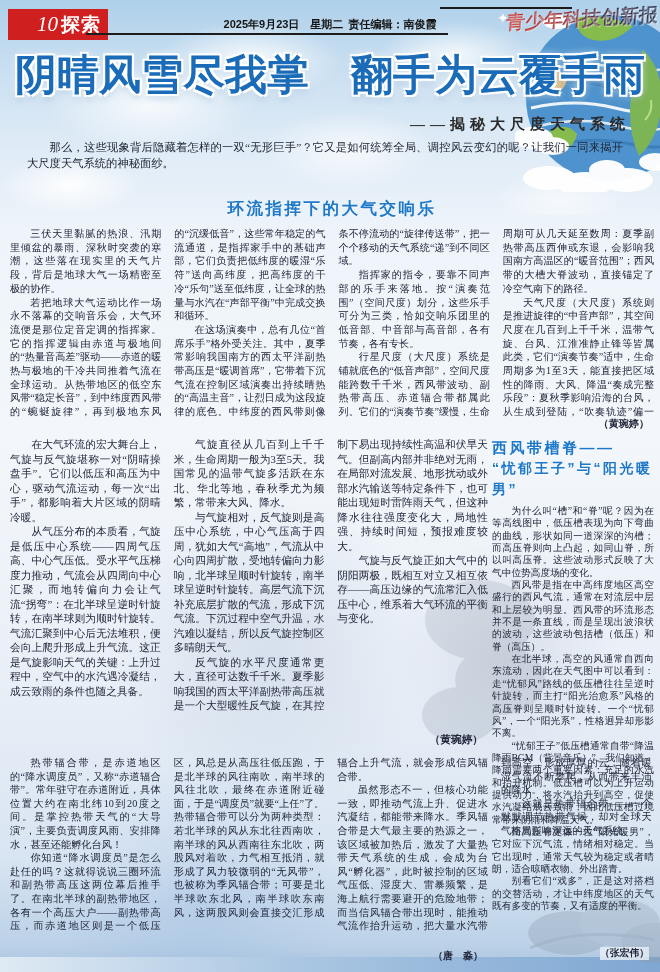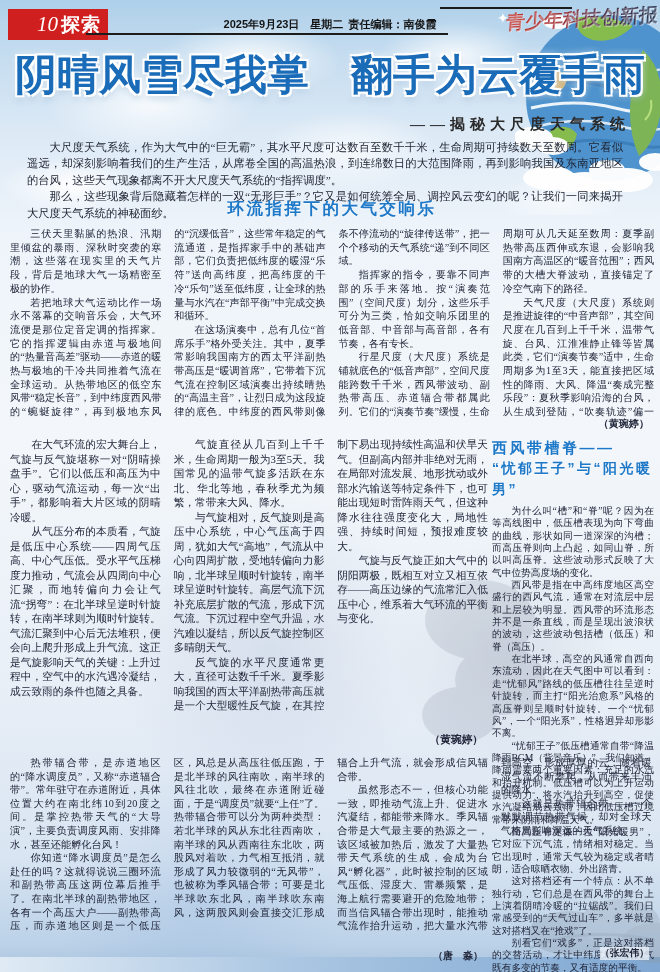--- a/index.html
+++ b/index.html
@@ -123,21 +123,20 @@
       <ellipse cx="112" cy="170" rx="26" ry="12"></ellipse>
       <ellipse cx="92" cy="160" rx="18" ry="10"></ellipse>
       <ellipse cx="140" cy="152" rx="16" ry="9"></ellipse>
     </g>
   </svg>
 
   <div class="headline">阴晴风雪尽我掌　翻手为云覆手雨</div>
   <div class="subtitle">——揭秘大尺度天气系统</div>
 
   <div class="intro">
-      <p>大尺度天气系统，作为大气中的“巨无霸”，其水平尺度可达数百至数千千米，生命周期可持续数天至数周。它看似遥远，却深刻影响着我们的生产生活，从席卷全国的高温热浪，到连绵数日的大范围降雨，再到影响我国及东南亚地区的台风，这些天气现象都离不开大尺度天气系统的“指挥调度”。</p>
       <p>那么，这些现象背后隐藏着怎样的一双“无形巨手”？它又是如何统筹全局、调控风云变幻的呢？让我们一同来揭开大尺度天气系统的神秘面纱。</p>
     </div>
 
   <div class="sec" id="s1">
     <div class="sec-title">环流指挥下的大气交响乐</div>
     <div class="body">
         <p>三伏天里黏腻的热浪、汛期里倾盆的暴雨、深秋时突袭的寒潮，这些落在现实里的天气片段，背后是地球大气一场精密至极的协作。</p>
         <p>若把地球大气运动比作一场永不落幕的交响音乐会，大气环流便是那位定音定调的指挥家。它的指挥逻辑由赤道与极地间的“热量音高差”驱动——赤道的暖热与极地的干冷共同推着气流在全球运动。从热带地区的低空东风带“稳定长音”，到中纬度西风带的“蜿蜒旋律”，再到极地东风的“沉缓低音”，这些常年稳定的气流通道，是指挥家手中的基础声部，它们负责把低纬度的暖湿“乐符”送向高纬度，把高纬度的干冷“乐句”送至低纬度，让全球的热量与水汽在“声部平衡”中完成交换和循环。</p>
         <p>在这场演奏中，总有几位“首席乐手”格外受关注。其中，夏季常影响我国南方的西太平洋副热带高压是“暖调首席”，它带着下沉气流在控制区域演奏出持续晴热的“高温主音”，让烈日成为这段旋律的底色。中纬度的西风带则像条不停流动的“旋律传送带”，把一个个移动的天气系统“递”到不同区域。</p>
         <p>指挥家的指令，要靠不同声部的乐手来落地。按“演奏范围”（空间尺度）划分，这些乐手可分为三类，恰如交响乐团里的低音部、中音部与高音部，各有节奏，各有专长。</p>
@@ -163,21 +162,20 @@
     <div class="sec-title">
       <div>西风带槽脊——</div>
       <div class="t2">“忧郁王子”与“阳光暖男”</div>
     </div>
     <div class="body">
         <p>为什么叫“槽”和“脊”呢？因为在等高线图中，低压槽表现为向下弯曲的曲线，形状如同一道深深的沟槽；而高压脊则向上凸起，如同山脊，所以叫高压脊。这些波动形式反映了大气中位势高度场的变化。</p>
         <p>西风带是指在中高纬度地区高空盛行的西风气流，通常在对流层中层和上层较为明显。西风带的环流形态并不是一条直线，而是呈现出波浪状的波动，这些波动包括槽（低压）和脊（高压）。</p>
         <p>在北半球，高空的风通常自西向东流动，因此在天气图中可以看到：走“忧郁风”路线的低压槽往往呈逆时针旋转，而主打“阳光治愈系”风格的高压脊则呈顺时针旋转。一个“忧郁风”，一个“阳光系”，性格迥异却形影不离。</p>
         <p>“忧郁王子”低压槽通常自带“降温降雨BGM（背景音乐）”。我们知道，降雨需要两个重要因素：充足的水汽和抬升机制。低压槽可以为上升运动提供动力，将水汽抬升到高空，促使水汽凝结成云致雨，因此低压槽过境常带来阴雨和降温天气。</p>
         <p>而高压脊更像一位“阳光暖男”，它对应下沉气流，情绪相对稳定。当它出现时，通常天气较为稳定或者晴朗，适合晾晒衣物、外出踏青。</p>
-        <p>这对搭档还有一个特点：从不单独行动，它们总是在西风带的舞台上上演着阴晴冷暖的“拉锯战”。我们日常感受到的“天气过山车”，多半就是这对搭档又在“抢戏”了。</p>
         <p>别看它们“戏多”，正是这对搭档的交替活动，才让中纬度地区的天气既有多变的节奏，又有适度的平衡。</p>
       </div>
     <div class="byline">（张宏伟）</div>
   </div>
 
   <div class="sec" id="s4">
     <div class="body">
         <p>热带辐合带，是赤道地区的“降水调度员”，又称“赤道辐合带”。常年驻守在赤道附近，具体位置大约在南北纬10到20度之间。是掌控热带天气的“大导演”，主要负责调度风雨、安排降水，甚至还能孵化台风！</p>
         <p>你知道“降水调度员”是怎么赴任的吗？这就得说说三圈环流和副热带高压这两位幕后推手了。在南北半球的副热带地区，各有一个高压大户——副热带高压，而赤道地区则是一个低压区，风总是从高压往低压跑，于是北半球的风往南吹，南半球的风往北吹，最终在赤道附近碰面，于是“调度员”就要“上任”了。热带辐合带可以分为两种类型：若北半球的风从东北往西南吹，南半球的风从西南往东北吹，两股风对着吹，力气相互抵消，就形成了风力较微弱的“无风带”，也被称为季风辐合带；可要是北半球吹东北风，南半球吹东南风，这两股风则会直接交汇形成辐合上升气流，就会形成信风辐合带。</p>
         <p>虽然形态不一，但核心功能一致，即推动气流上升、促进水汽凝结，都能带来降水。季风辐合带是大气最主要的热源之一，该区域被加热后，激发了大量热带天气系统的生成，会成为台风“孵化器”，此时被控制的区域气压低、湿度大、雷暴频繁，是海上航行需要避开的危险地带；而当信风辐合带出现时，能推动气流作抬升运动，把大量水汽带到高空，形成厚厚的云，随着暖湿气流不断攀爬，从而带来丰沛的降水。</p>

